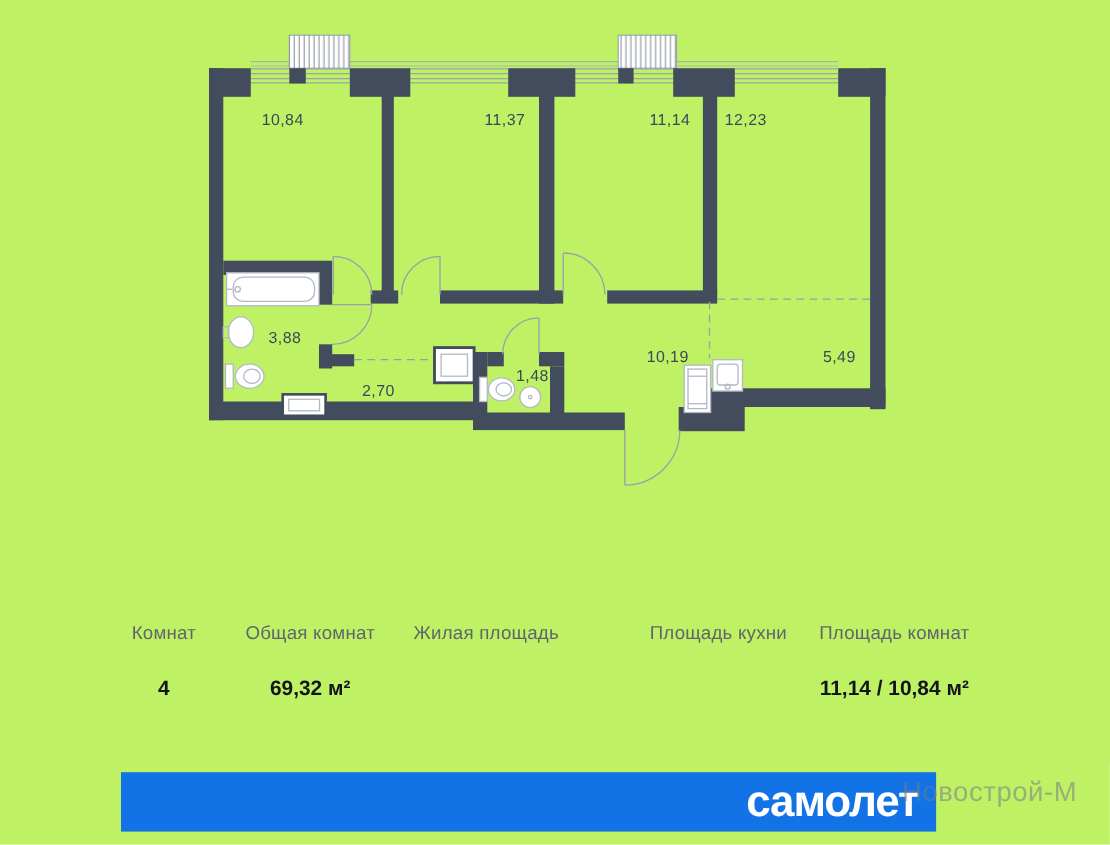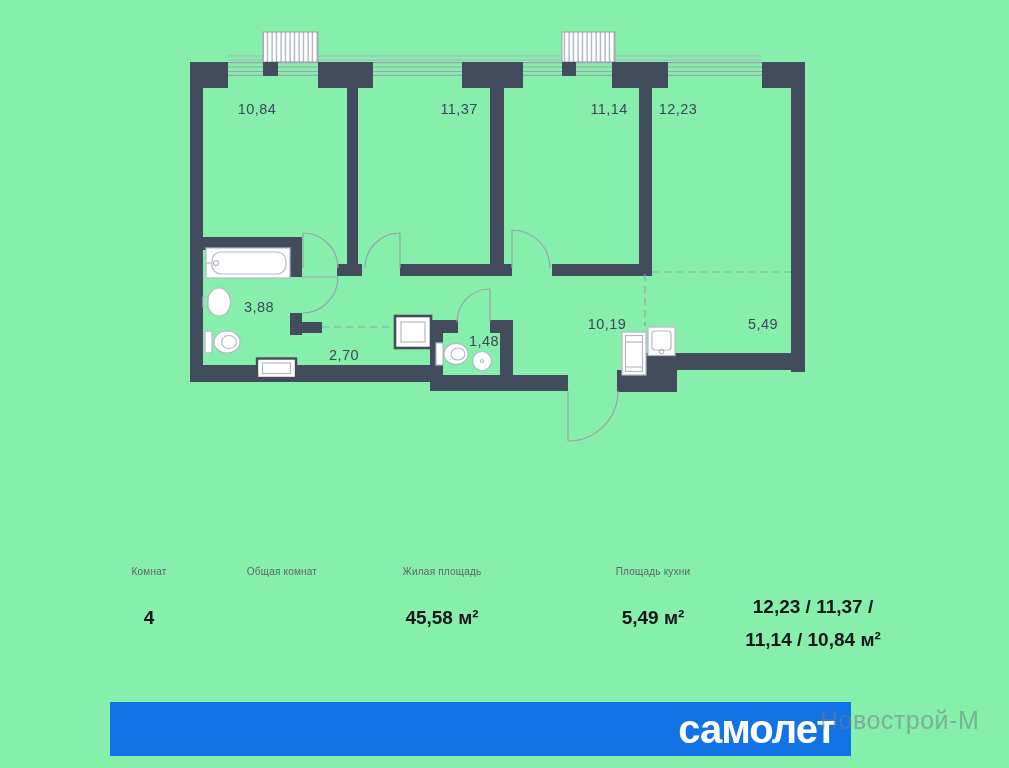--- a/index.html
+++ b/index.html
@@ -1,27 +1,27 @@
 <!DOCTYPE html>
 <html><head>
 <meta charset="utf-8">
 <style>
   html,body { margin:0; padding:0; background:#ffffff; }
   #stage {
-    position:relative; width:1009px; height:768px; background:#86efac;
+    position:relative; width:1009px; height:768px; background:#bef264;
     font-family:"Liberation Sans", sans-serif; overflow:hidden;
   }
   #plan-svg { position:absolute; left:0; top:0; }
   .room-label {
     font-family:"Liberation Sans", sans-serif;
     font-size:14.5px; fill:#3d4759; letter-spacing:0.4px;
   }
   
   .summary-col { position:absolute; top:566px; text-align:center; }
-  .col-header { font-size:10px; color:#60646c; letter-spacing:0.2px; white-space:nowrap; }
+  .col-header { font-size:17px; color:#60646c; letter-spacing:0.2px; white-space:nowrap; }
   .col-value  { margin-top:24px; font-size:19px; font-weight:bold; color:#141519; white-space:nowrap; line-height:33px; }
   
   #brand-banner {
     position:absolute; left:110px; top:678px; width:741px; height:54px;
     background:#1273e7; display:flex; align-items:center; justify-content:flex-end;margin-top:24px;
   }
   #brand-logo {
     color:#ffffff; font-size:40px; font-weight:bold; letter-spacing:-1px;
     padding-right:16px; line-height:54px;
   }
@@ -216,32 +216,31 @@
     </g>
   </svg>
 
   <div>
     <div class="summary-col" style="left:112px; width:74px;">
       <div class="col-header">Комнат</div>
       <div class="col-value">4</div>
     </div>
     <div class="summary-col" style="left:207px; width:150px;">
       <div class="col-header">Общая комнат</div>
+      <div class="col-value">69,32 м²</div>
     </div>
     <div class="summary-col" style="left:367px; width:150px;">
       <div class="col-header">Жилая площадь</div>
-      <div class="col-value">45,58 м²</div>
     </div>
     <div class="summary-col" style="left:578px; width:150px;">
       <div class="col-header">Площадь кухни</div>
-      <div class="col-value">5,49 м²</div>
     </div>
     <div class="summary-col" style="left:723px; width:180px;">
+      <div class="col-header">Площадь комнат</div>
       <div class="col-value">
-        <div>12,23 / 11,37 /</div>
         <div>11,14 / 10,84 м²</div>
       </div>
     </div>
   </div>
 
   <div id="brand-banner">
     <span id="brand-logo">самолет</span>
   </div>
   <div id="watermark">Новострой-М</div>
 

